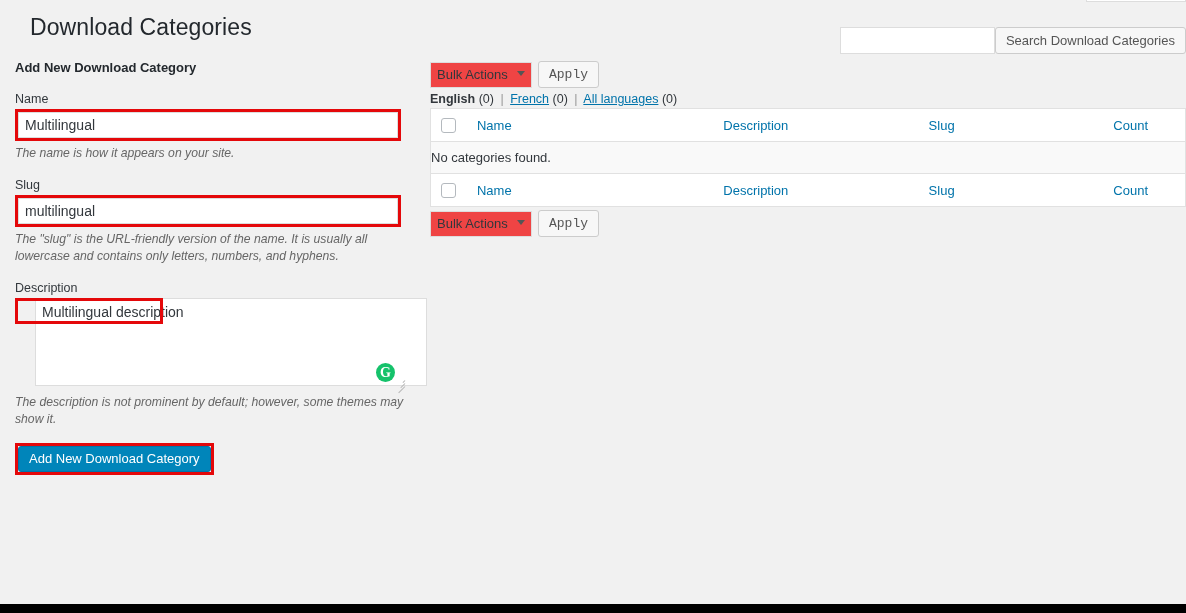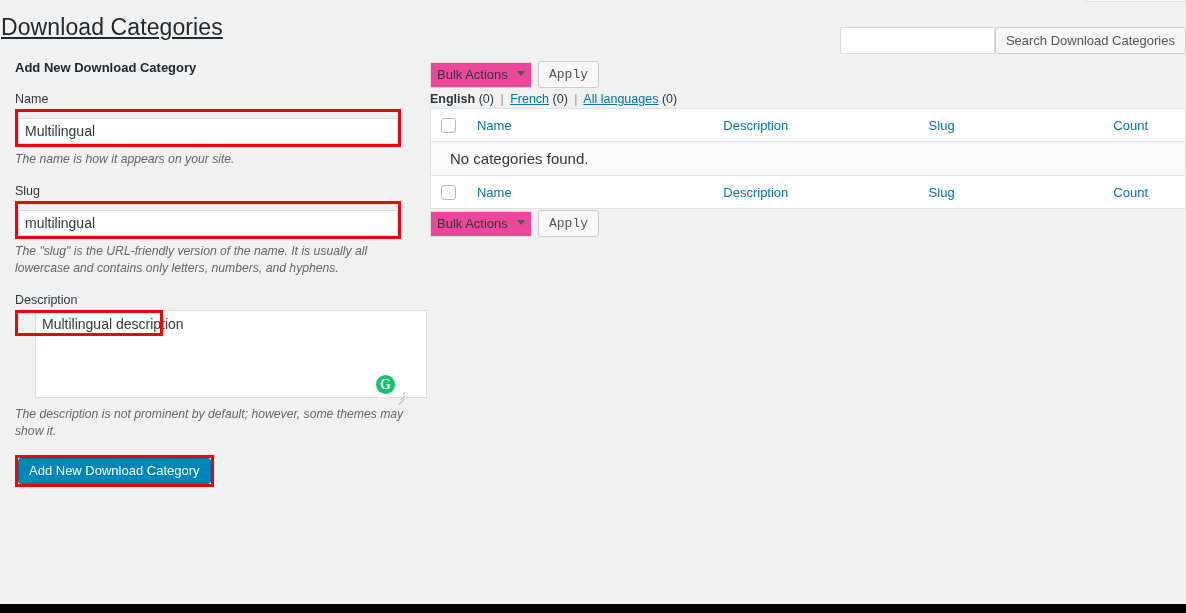--- a/index.html
+++ b/index.html
@@ -26,27 +26,26 @@
     left: 1086px; top: -12px;
     width: 100px; height: 14px;
     background: #fff;
     border: 1px solid #ddd;
     border-top: none;
   }
 
   
   .page-title {
     position: absolute;
-    left: 1px; top: -2px;
+    left: 30px; top: -2px;
     font-size: 23px;
     font-weight: 400;
     line-height: 29px;
     color: #23282d;
     letter-spacing: 0.1px;
-    text-decoration: underline;
   }
 
   
   .form-col {
     position: absolute;
     left: 15px; top: 60px;
     width: 392px;
   }
   .form-heading {
     font-size: 13px;
@@ -69,21 +68,20 @@
     height: 26px;
     padding: 2px 6px;
     font-size: 14px;
     font-family: "Liberation Sans", sans-serif;
     color: #32373c;
     background: #fff;
     border: 1px solid #ddd;
     border-radius: 0;
     outline: none;
     line-height: 20px;
-    margin-top: 6px;
   }
   
   .hl-box {
     position: relative;
     display: inline-block;
     border: 3px solid #e4080a;
     padding: 0;
     line-height: 0;
   }
   .helper-text {
@@ -93,21 +91,21 @@
     color: #666;
     margin: 4px 0 0 0;
     max-width: 392px;
   }
   .field-group { margin-bottom: 14px; }
 
   select.wp-select {
     font-family: "Liberation Sans", sans-serif;
     font-size: 13px;
     color: #32373c;
-    background: #ec4899;
+    background: #ef4444;
     border: 1px solid #ddd;
     border-radius: 0;
     height: 26px;
     padding: 2px 22px 2px 6px;
     -webkit-appearance: none;
     appearance: none;
     outline: none;
     line-height: 20px;
   }
   .select-wrap { position: relative; display: inline-block; }
@@ -287,24 +285,24 @@
     color: #0073aa;
     padding: 8px 10px;
     background: #fff;
     border-bottom: 1px solid #e1e1e1;
   }
   table.wp-list-table tfoot th {
     border-bottom: none;
     border-top: 1px solid #e1e1e1;
   }
   table.wp-list-table td.no-items {
-    padding: 8px 19px;
+    padding: 8px 0;
     color: #32373c;
     background: #f9f9f9;
-    font-size: 15px;
+    font-size: 13px;
   }
   th.col-cb { width: 34px; padding-left: 10px; }
   th.col-name { width: 240px; }
   th.col-desc { width: 200px; }
   th.col-slug { width: 180px; }
   th.col-count { width: 80px; }
   .cb {
     display: inline-block;
     width: 15px; height: 15px;
     background: #fff;

